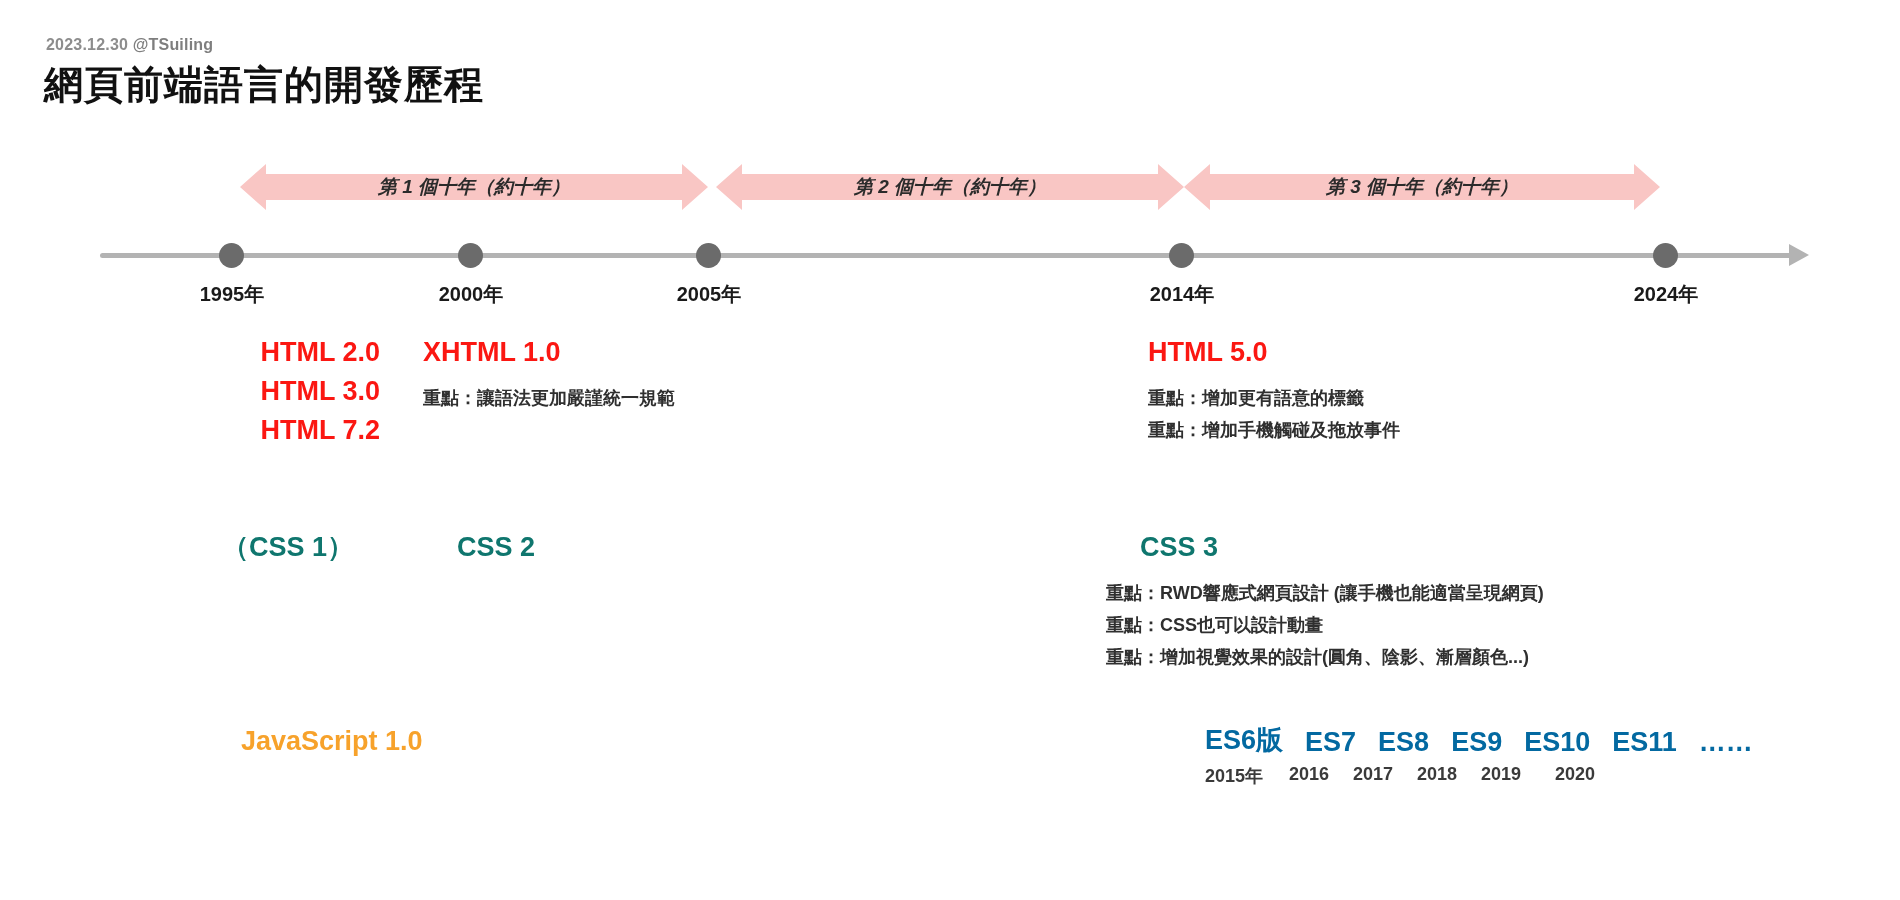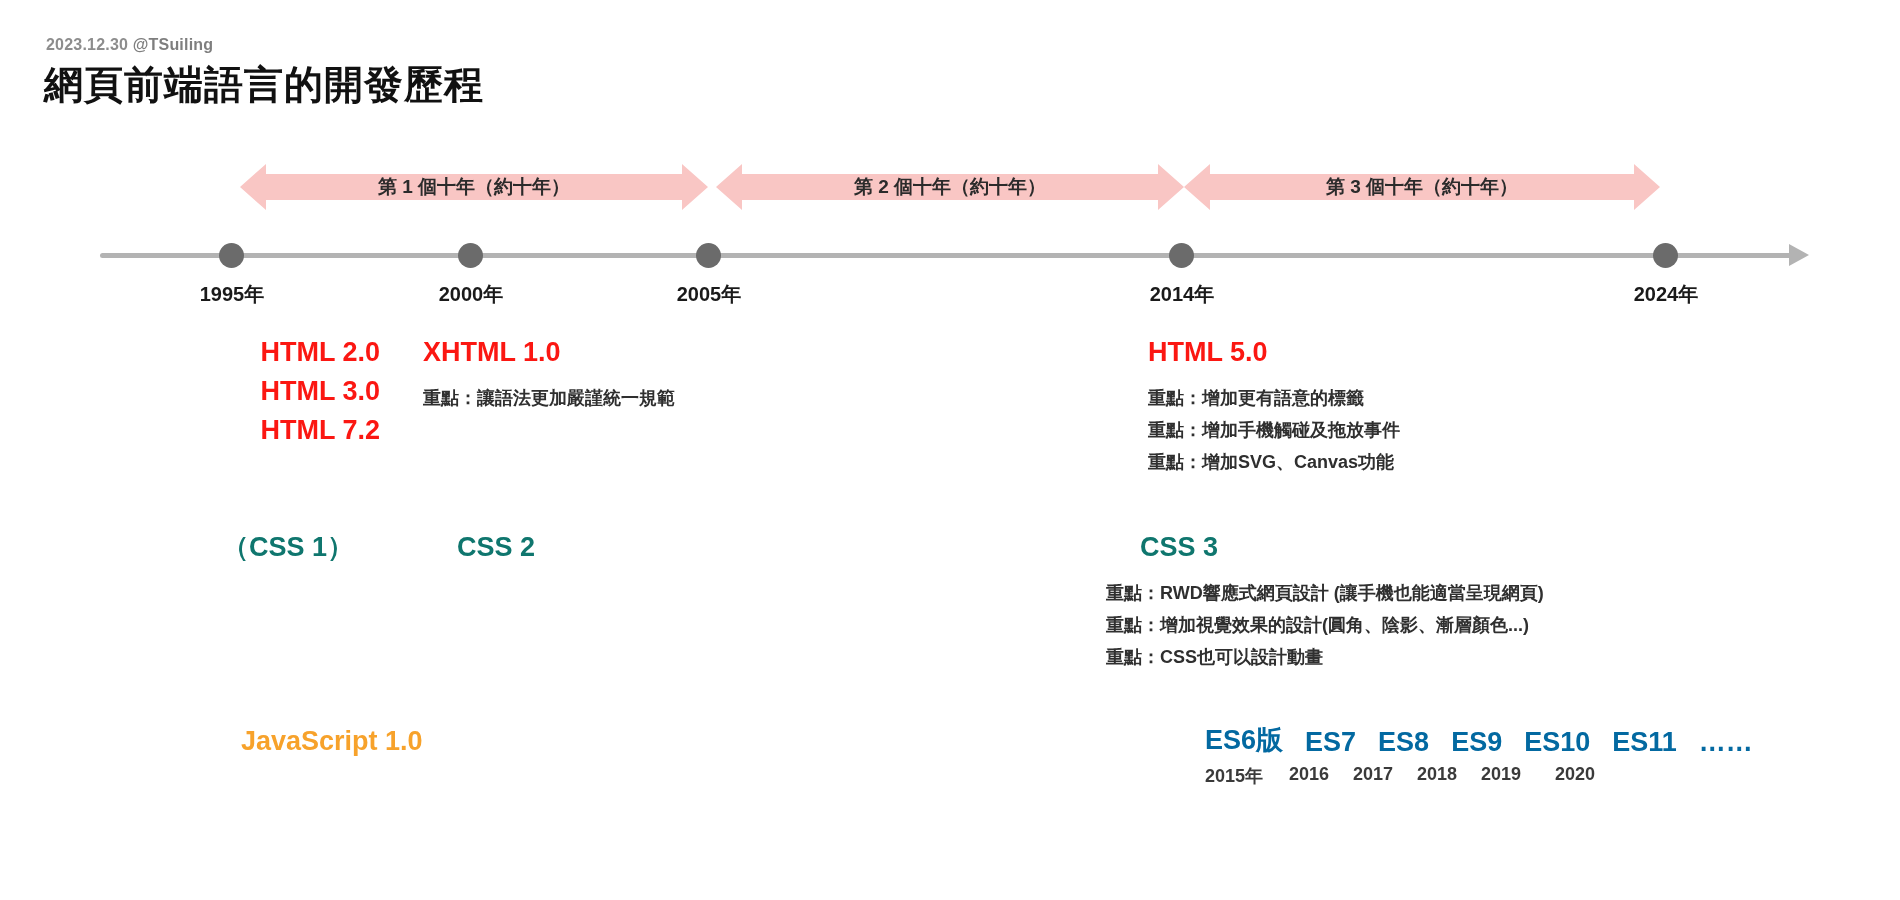--- a/index.html
+++ b/index.html
@@ -50,20 +50,21 @@
     top: 164px;
     height: 46px;
     color: #2b2b2b;
     font-size: 19px;
     font-weight: bold;
     display: flex;
     align-items: center;
     justify-content: center;
     background: #f9c6c4;
     white-space: nowrap;
+    font-style: italic;
   }
   .decade.both {
     
     clip-path: polygon(0 50%, 26px 0, 26px 22%, calc(100% - 26px) 22%, calc(100% - 26px) 0, 100% 50%, calc(100% - 26px) 100%, calc(100% - 26px) 78%, 26px 78%, 26px 100%);
   }
   #decade-1 { left: 240px; width: 468px; }
   #decade-2 { left: 716px; width: 468px; }
   #decade-3 { left: 1184px; width: 476px; }
 
   
@@ -193,36 +194,35 @@
 
   <div class="block" style="left:423px; top:333px;">
     <div class="heading red">XHTML 1.0</div>
     <div class="note" style="margin-top:10px;">重點：讓語法更加嚴謹統一規範</div>
   </div>
 
   <div class="block" style="left:1148px; top:333px;">
     <div class="heading red">HTML 5.0</div>
     <div class="note" style="margin-top:10px;">重點：增加更有語意的標籤</div>
     <div class="note">重點：增加手機觸碰及拖放事件</div>
-    <div class="note">重點：增加SVG、Canvas功能</div>
   </div>
 
   <div class="block" style="left:188px; top:528px;">
     <div class="heading blue">（CSS 1）</div>
   </div>
 
   <div class="block" style="left:423px; top:528px;">
     <div class="heading blue">CSS 2</div>
   </div>
 
   <div class="block" style="left:1106px; top:528px;">
     <div class="heading blue">CSS 3</div>
     <div class="note" style="margin-top:10px;">重點：RWD響應式網頁設計 (讓手機也能適當呈現網頁)</div>
+    <div class="note">重點：CSS也可以設計動畫</div>
     <div class="note">重點：增加視覺效果的設計(圓角、陰影、漸層顏色...)</div>
-    <div class="note">重點：CSS也可以設計動畫</div>
   </div>
 
   <div class="block" style="left:207px; top:722px;">
     <div class="heading orange">JavaScript 1.0</div>
   </div>
 
   <div class="block" style="left:1205px; top:722px;">
     <div class="es-row">
       <span class="es-name">ES6版</span>
       <span class="es-name">ES7</span>

